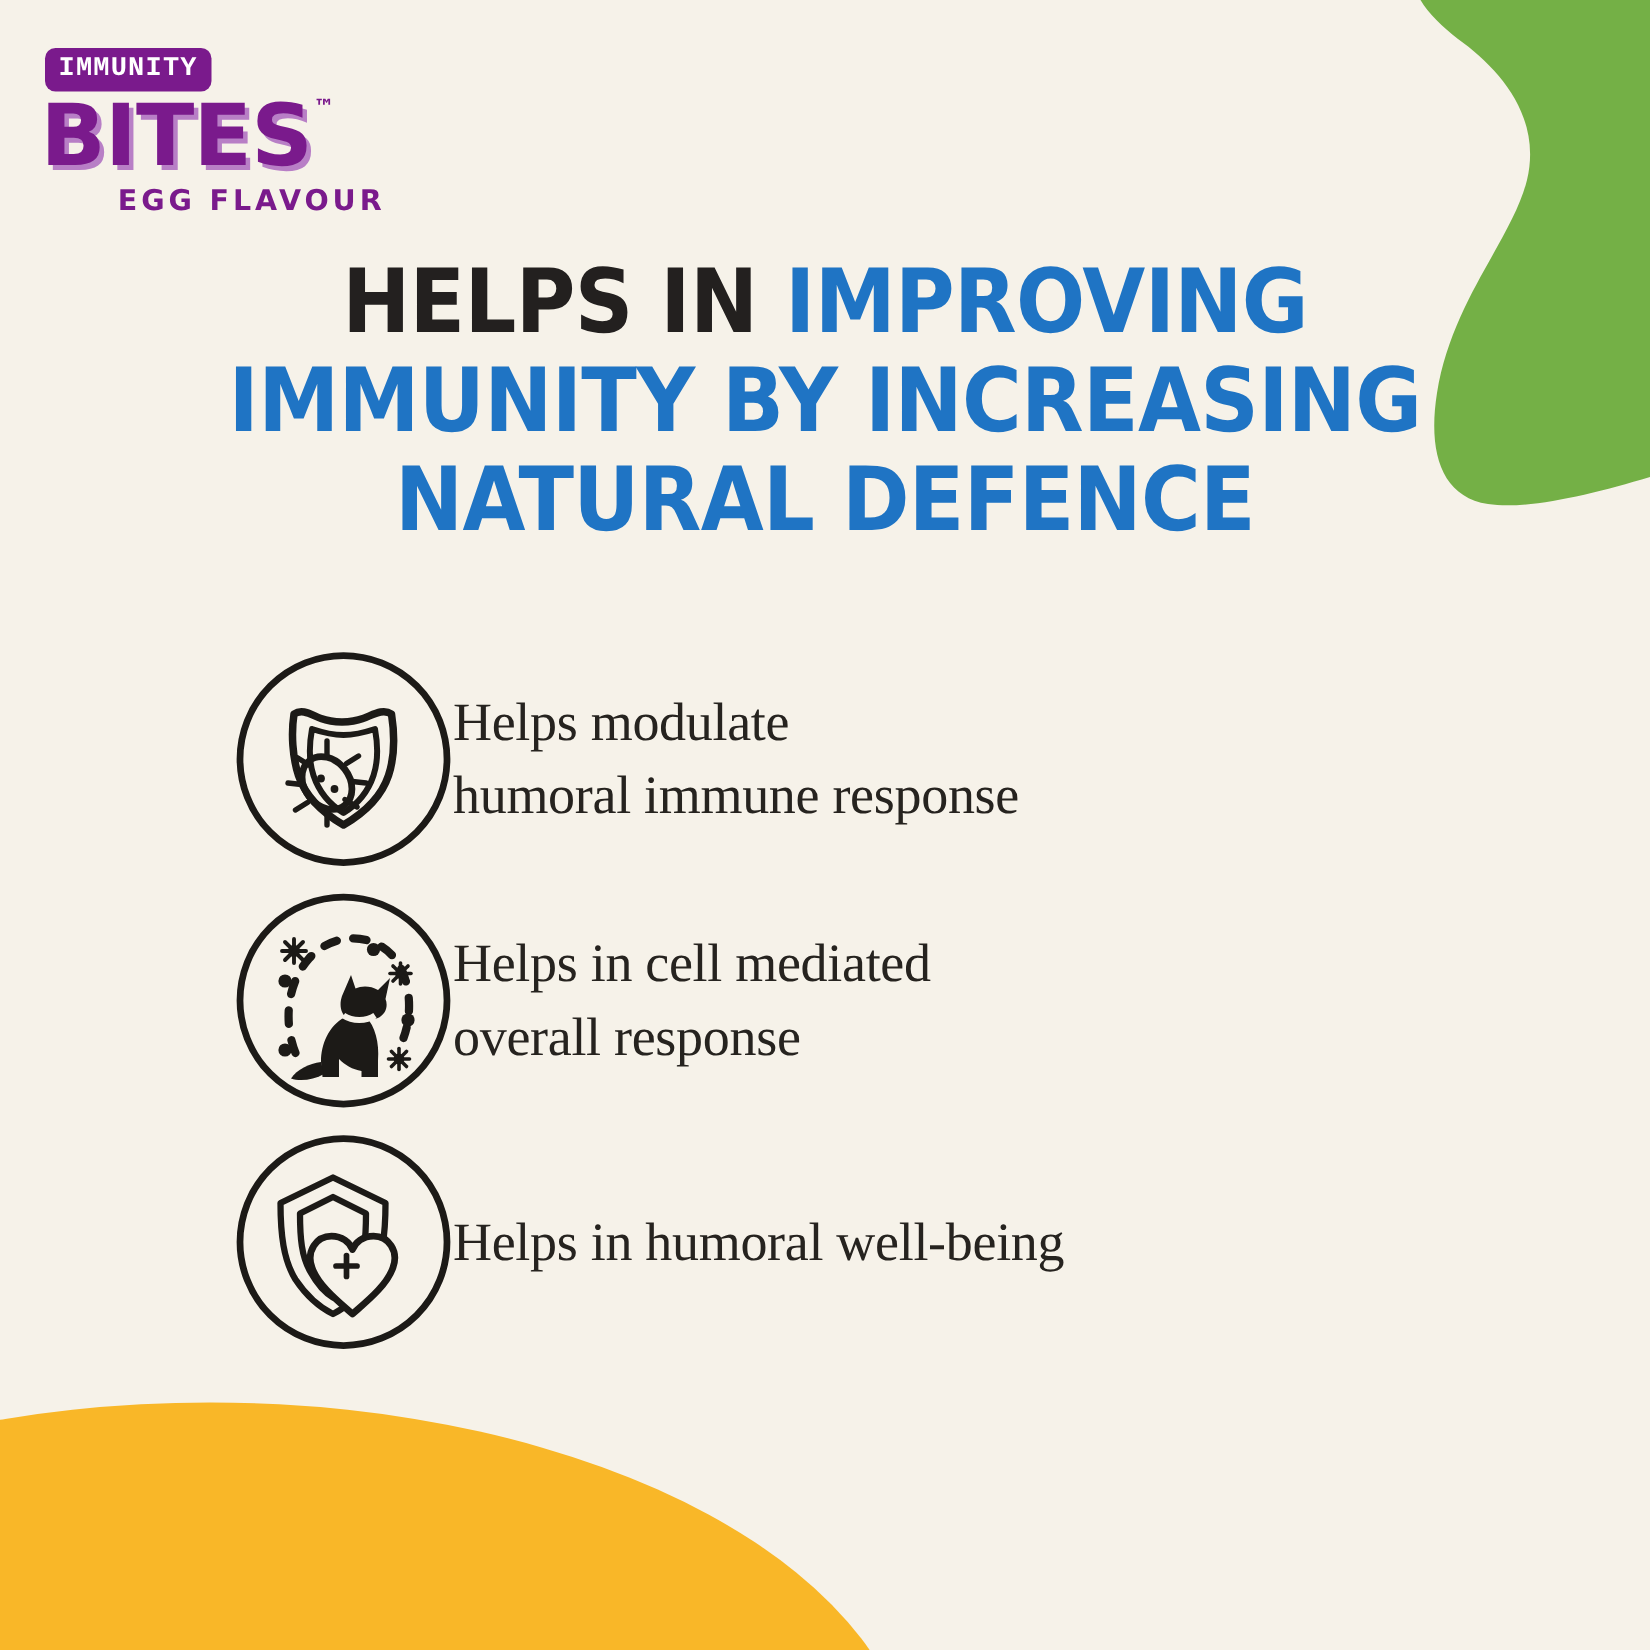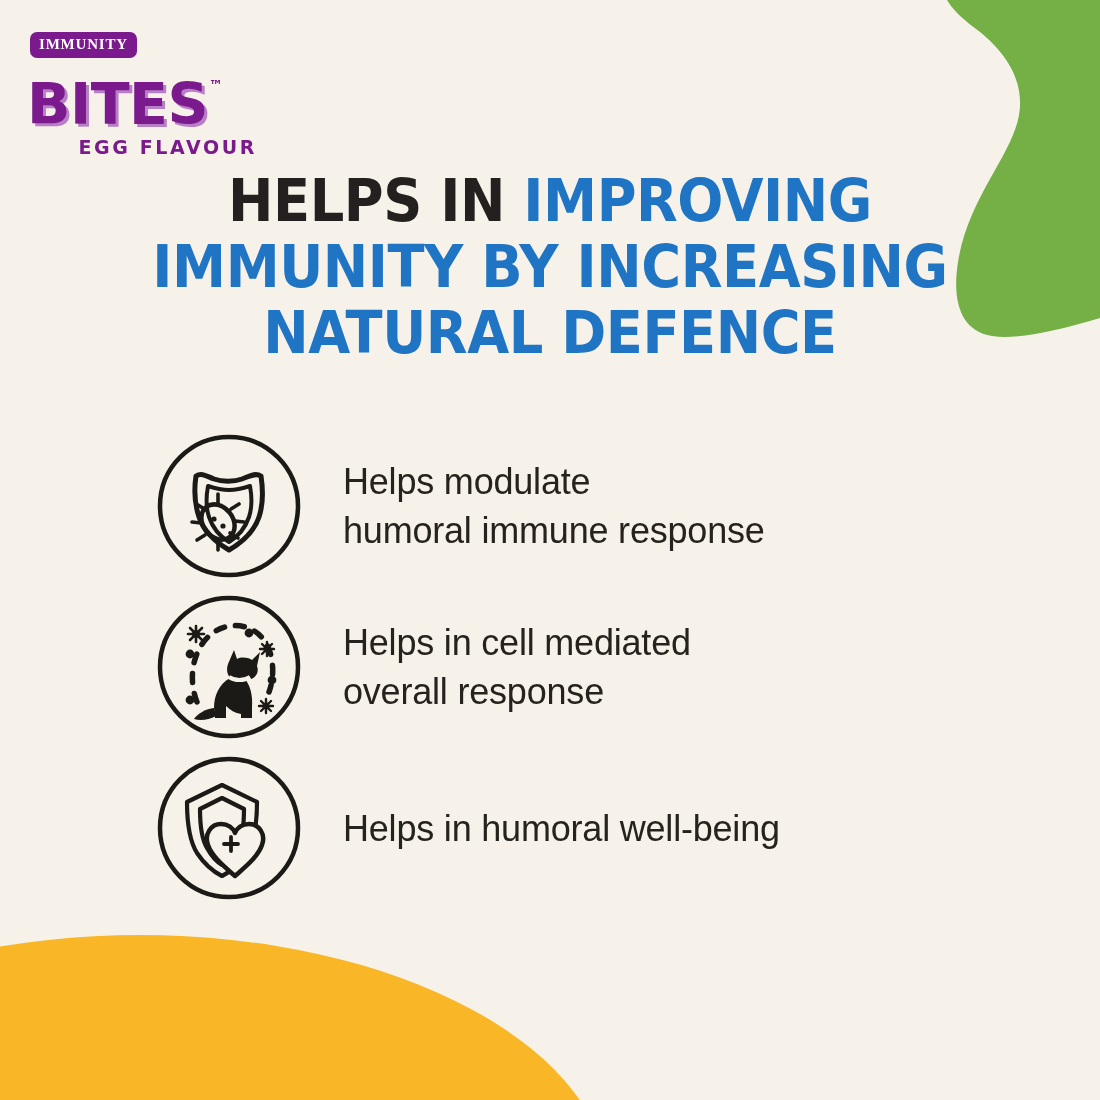--- a/index.html
+++ b/index.html
@@ -34,32 +34,32 @@
     position: absolute;
     left: 27px;
     top: 32px;
     width: 230px;
     user-select: none;
   }
   .logo-immunity {
     display: inline-block;
     background: #7a1a8c;
     color: #ffffff;
-    font-family: Liberation Serif, serif;
-    font-weight: bold;
-    font-size: 15px;
+    font-family: Liberation Mono, monospace;
+    font-weight: bold;
+    font-size: 18px;
     letter-spacing: 0.8px;
     line-height: 1;
     padding: 5px 9px 6px 9px;
     border-radius: 7px;
     margin-left: 3px;
   }
   .logo-bites-row {
     position: relative;
-    margin-top: 17px;
+    margin-top: 1px;
     height: 58px;
     text-align: right;
   }
   .logo-bites {
     position: absolute;
     left: 0;
     top: 0;
     font-family: "DejaVu Sans", sans-serif;
     font-weight: bold;
     font-size: 57px;
@@ -124,22 +124,21 @@
   }
   .benefit-row + .benefit-row { margin-top: 13px; }
 
   .benefit-icon {
     flex: 0 0 auto;
     width: 146px;
     height: 146px;
   }
   .benefit-text {
     flex: 1 1 auto;
-    margin-left: 41px;
-    font-family: Liberation Sans, sans-serif;
+    font-family: Liberation Serif, serif;
     font-size: 36px;
     line-height: 49px;
     color: #26231f;
     letter-spacing: -0.2px;
     white-space: pre-line;
   }
 </style>
 </head>
 <body>
 

